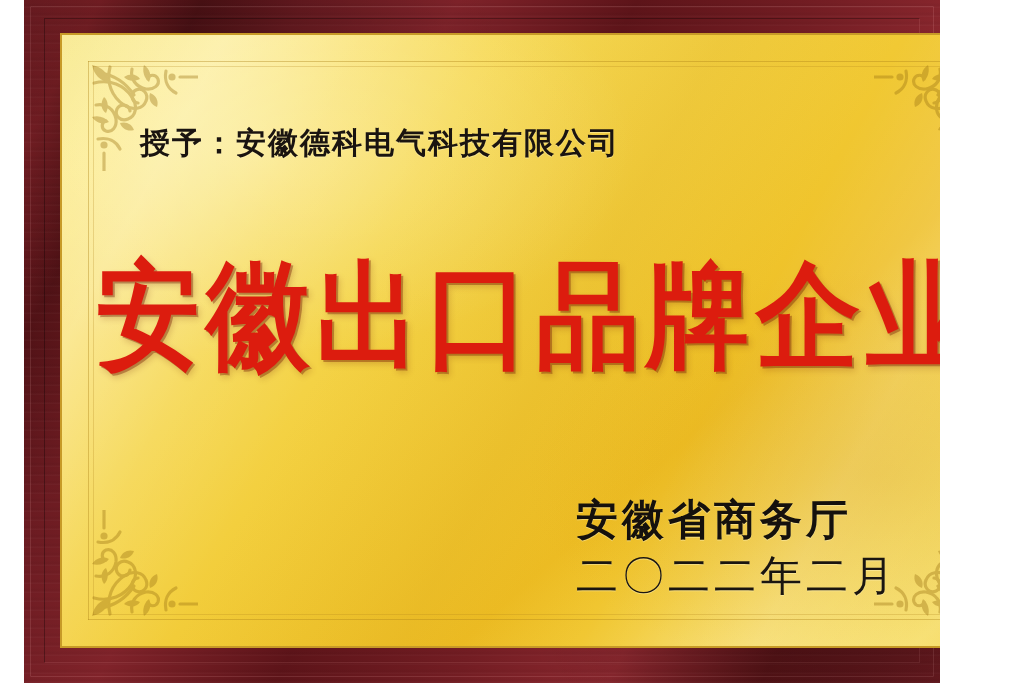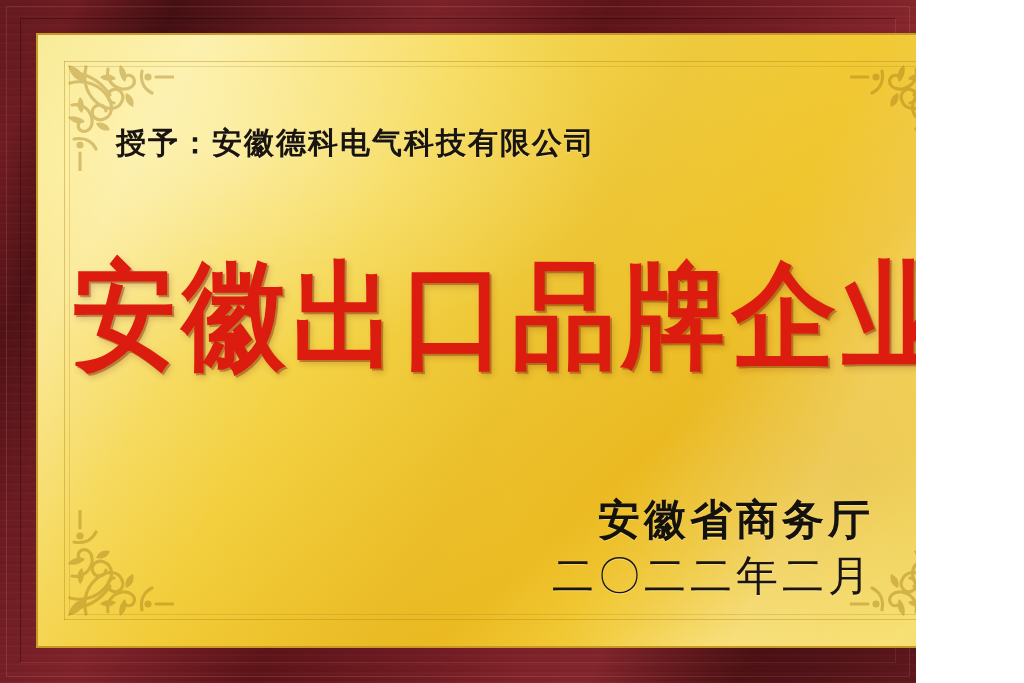--- a/index.html
+++ b/index.html
@@ -26,20 +26,21 @@
         #7d2026 6%,
         #511216 14%,
         #6b1b21 22%,
         #80232a 34%,
         #5d1419 48%,
         #731d23 62%,
         #8a272e 74%,
         #5c1418 86%,
         #6d1b21 100%);
     overflow: hidden;
+    margin-left: 24px;
   }
 
   
   #wood-grain {
     position: absolute;
     inset: 0;
     pointer-events: none;
     background: repeating-linear-gradient(
       0deg,
       rgba(255,255,255,0.045) 0px,
@@ -198,21 +199,21 @@
        2px 2px 0 rgba(120,35,10,0.40),
        3px 4px 6px rgba(120,35,10,0.22);
     transform: scaleY(1.12);
     transform-origin: center top;
   }
 
   #issuer-block {
     position: absolute;
     right: 112px;
     top: 463px;
-    text-align: right;
+    text-align: left;
     white-space: nowrap;
   }
   #issuer-name {
     font-size: 42px;
     line-height: 1.05;
     font-weight: 600;
     letter-spacing: 4px;
     color: #15110d;
     text-shadow: 0 1px 0 rgba(255,245,190,.45);
   }

